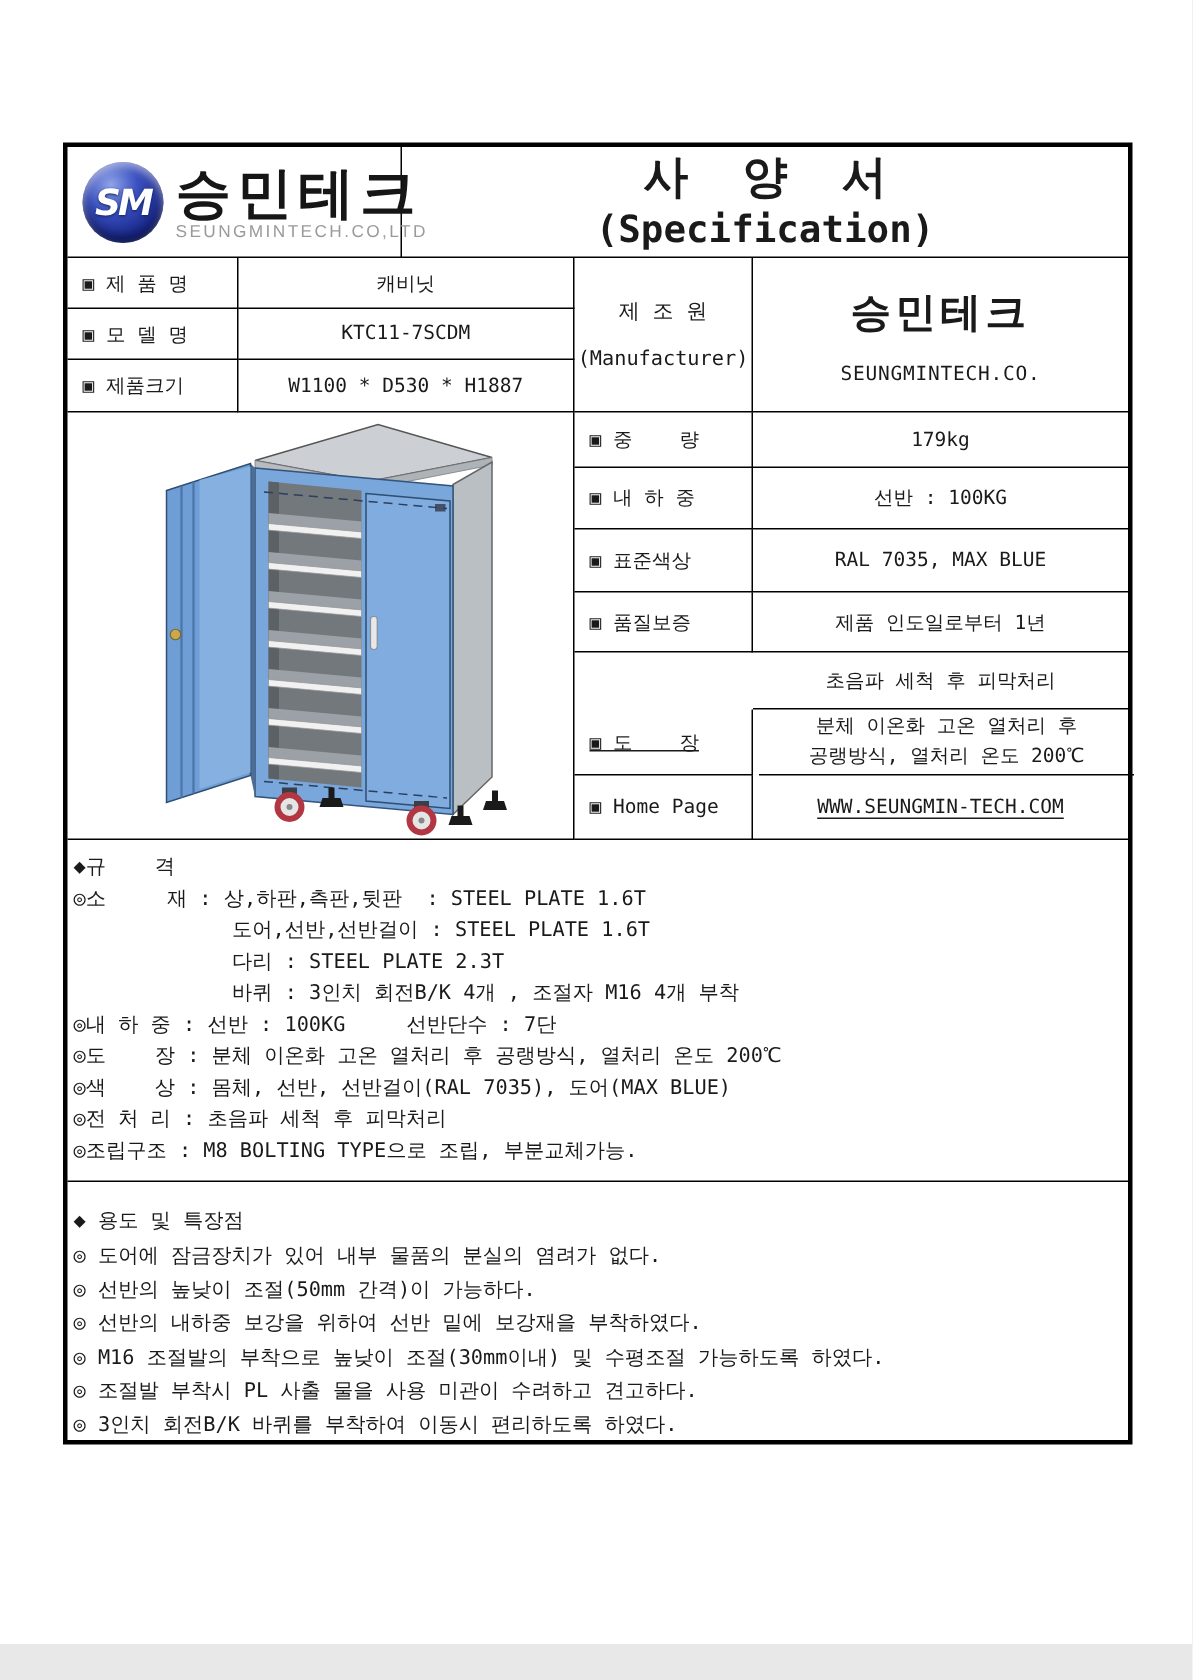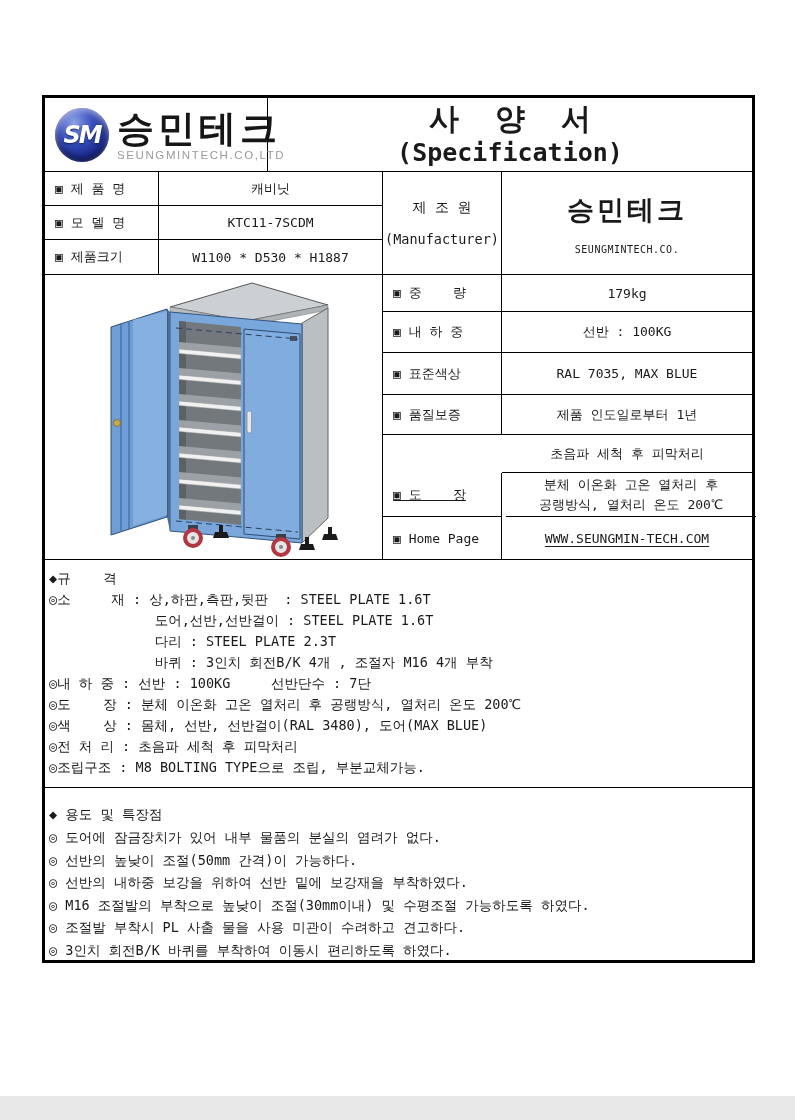--- a/index.html
+++ b/index.html
@@ -25,21 +25,21 @@
   .logo-text{margin-left:8px;display:flex;flex-direction:column;}
   .logo-kr{font-size:37px;font-weight:bold;letter-spacing:4px;line-height:40px;color:#161616;
     font-family:"DejaVu Sans", sans-serif;}
   .logo-en{font-size:11.5px;color:#9a9a9a;letter-spacing:1.6px;margin-top:0px;
     font-family:"Liberation Sans", sans-serif;}
   .title-kr{font-size:30px;font-weight:bold;white-space:pre;line-height:34px;}
   .title-en{font-size:25px;font-weight:bold;line-height:30px;margin-top:2px;}
   .manu-kr{font-size:14px;white-space:pre;}
   .manu-en{font-size:13.5px;margin-top:14px;}
   .manu-name{font-size:27px;font-weight:bold;letter-spacing:3px;font-family:"DejaVu Sans", sans-serif;}
-  .manu-name-en{font-size:10px;margin-top:16px;letter-spacing:.5px;}
+  .manu-name-en{font-size:13px;margin-top:16px;letter-spacing:.5px;}
   .val-multiline{white-space:pre-line;line-height:20px;text-align:center;}
   .underline{text-decoration:underline;text-underline-offset:3px;}
   
   .section{position:absolute;box-sizing:border-box;padding:8px 4px 0 4px;}
   .sec-title{font-size:13.5px;white-space:pre;line-height:21px;font-weight:500;}
   .body-line{font-size:13.5px;white-space:pre;line-height:21px;}
   .features .body-line{line-height:22.5px;}
   .features .sec-title{line-height:24px;}
 </style>
 </head>
@@ -190,21 +190,21 @@
     <div class="section b-b" style="left:0;top:462px;width:707px;height:228px;">
       <div class="sec-title">◆규    격</div>
       <div>
 
       <div class="body-line">◎소     재 : 상,하판,측판,뒷판  : STEEL PLATE 1.6T</div>
           <div class="body-line">             도어,선반,선반걸이 : STEEL PLATE 1.6T</div>
           <div class="body-line">             다리 : STEEL PLATE 2.3T</div>
           <div class="body-line">             바퀴 : 3인치 회전B/K 4개 , 조절자 M16 4개 부착</div>
           <div class="body-line">◎내 하 중 : 선반 : 100KG     선반단수 : 7단</div>
           <div class="body-line">◎도    장 : 분체 이온화 고온 열처리 후 공랭방식, 열처리 온도 200℃</div>
-          <div class="body-line">◎색    상 : 몸체, 선반, 선반걸이(RAL 3480), 도어(MAX BLUE)</div>
+          <div class="body-line">◎색    상 : 몸체, 선반, 선반걸이(RAL 7035), 도어(MAX BLUE)</div>
           <div class="body-line">◎전 처 리 : 초음파 세척 후 피막처리</div>
           <div class="body-line">◎조립구조 : M8 BOLTING TYPE으로 조립, 부분교체가능.</div>
         </div>
     </div>
 
     <div class="section features" style="left:0;top:690px;width:707px;height:172px;padding-top:14px;">
       <div class="sec-title">◆ 용도 및 특장점</div>
       <div>
 
       <div class="body-line">◎ 도어에 잠금장치가 있어 내부 물품의 분실의 염려가 없다.</div>

